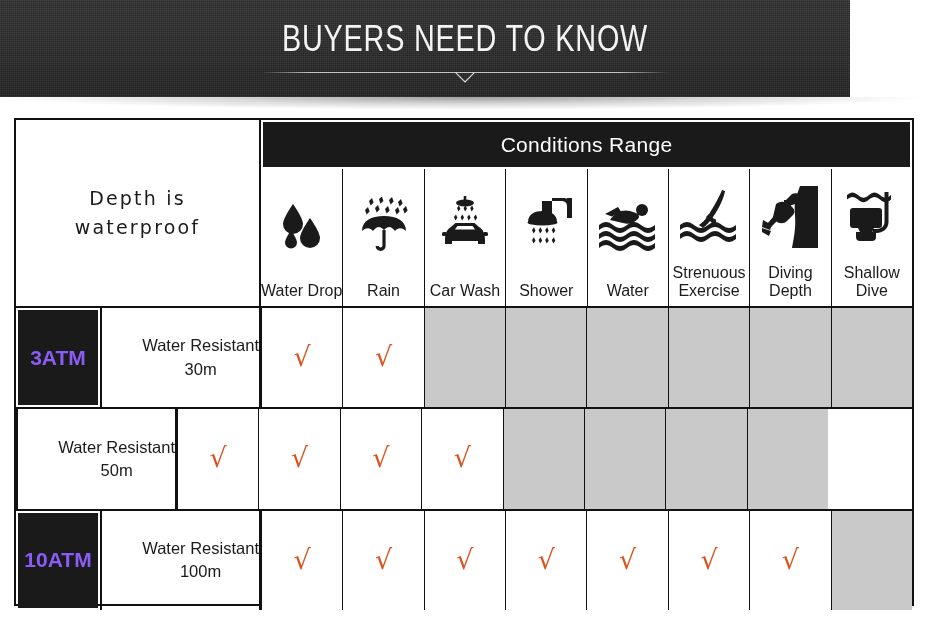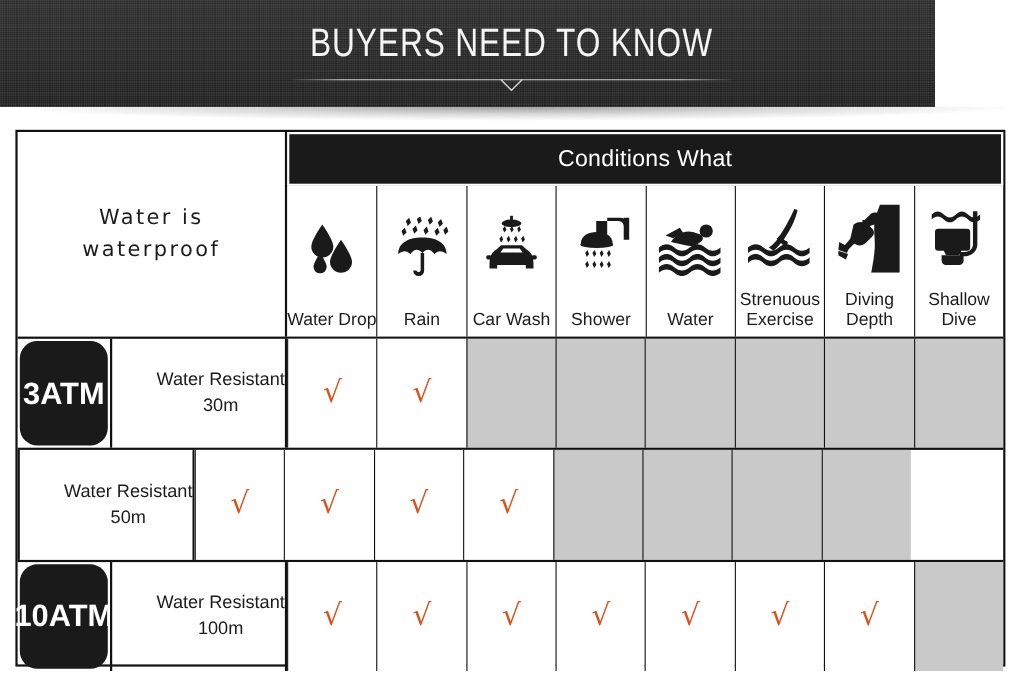--- a/index.html
+++ b/index.html
@@ -104,23 +104,23 @@
 
   .atm-cell{
     width:84px;height:99.3px;
     display:flex;align-items:center;justify-content:center;
     box-sizing:border-box;
     padding:2px;
   }
   .atm-inner{
     width:100%;height:100%;
     background:#1a1a1a;
-    color:#ffffff;
+    color:#8b5cf6;
     display:flex;align-items:center;justify-content:center;
-    font-size:28px;font-weight:700;letter-spacing:0px;border-radius:16px;
+    font-size:21px;font-weight:700;letter-spacing:0px;
   }
   .res-cell{
     width:161px;height:99.3px;
     border-left:2px solid #111;border-right:2px solid #111;
     box-sizing:border-box;
     display:flex;align-items:center;justify-content:flex-end;
     text-align:center;
     font-size:16.5px;color:#1b1b1b;line-height:1.42;
   }
   .mark-cell{
@@ -153,27 +153,27 @@
   </div>
 </div>
 <div class="banner-shadow"></div>
 
 <div class="table-wrap">
 
   <div class="hdr-row">
 
     <div class="whatis">
       <span>
-        <span>Water is</span><br>
+        <span>Depth is</span><br>
         <span>waterproof</span>
       </span>
     </div>
 
     <div class="cond-bar">
-      <span>Conditions What</span>
+      <span>Conditions Range</span>
     </div>
 
     <div class="icon-row">
 
       <div class="icon-cell">
         <div class="icon-art">
           <svg width="46" height="52" viewBox="0 0 46 52">
             <path d="M14 4 C14 4 4 18 4 24 a10 10 0 0 0 20 0 C24 18 14 4 14 4 Z" fill="#1a1a1a"></path>
             <path d="M31 18 C31 18 21 32 21 38 a10 10 0 0 0 20 0 C41 32 31 18 31 18 Z" fill="#1a1a1a"></path>
             <path d="M12 30 C12 30 6 39 6 42.5 a6 6 0 0 0 12 0 C18 39 12 30 12 30 Z" fill="#1a1a1a"></path>

